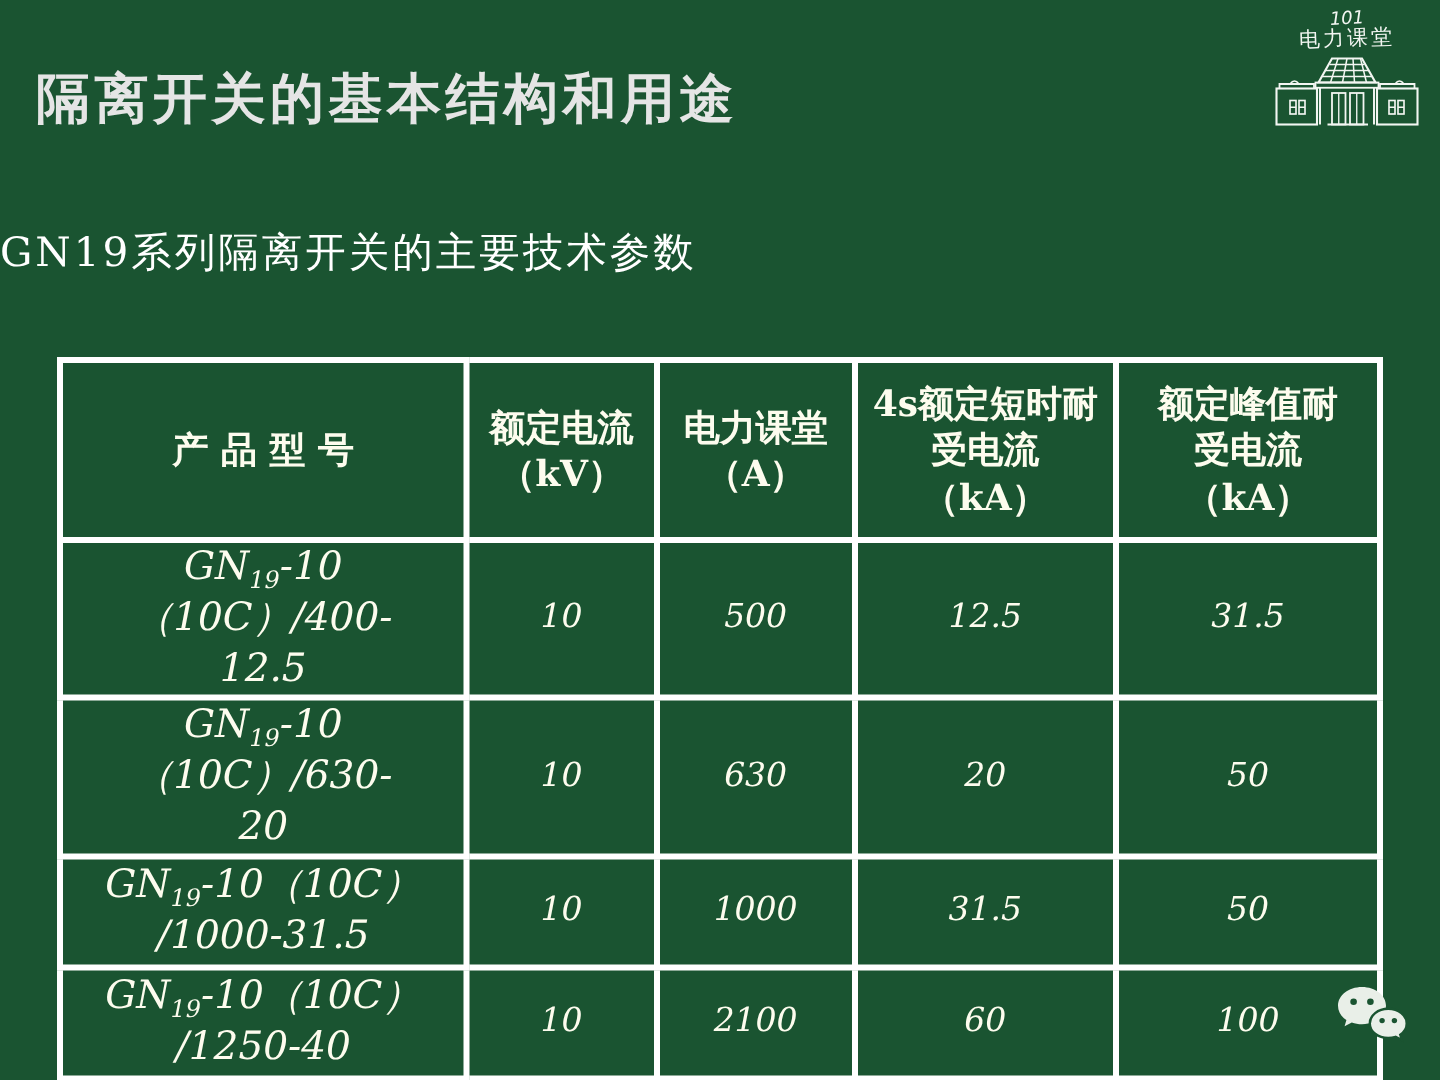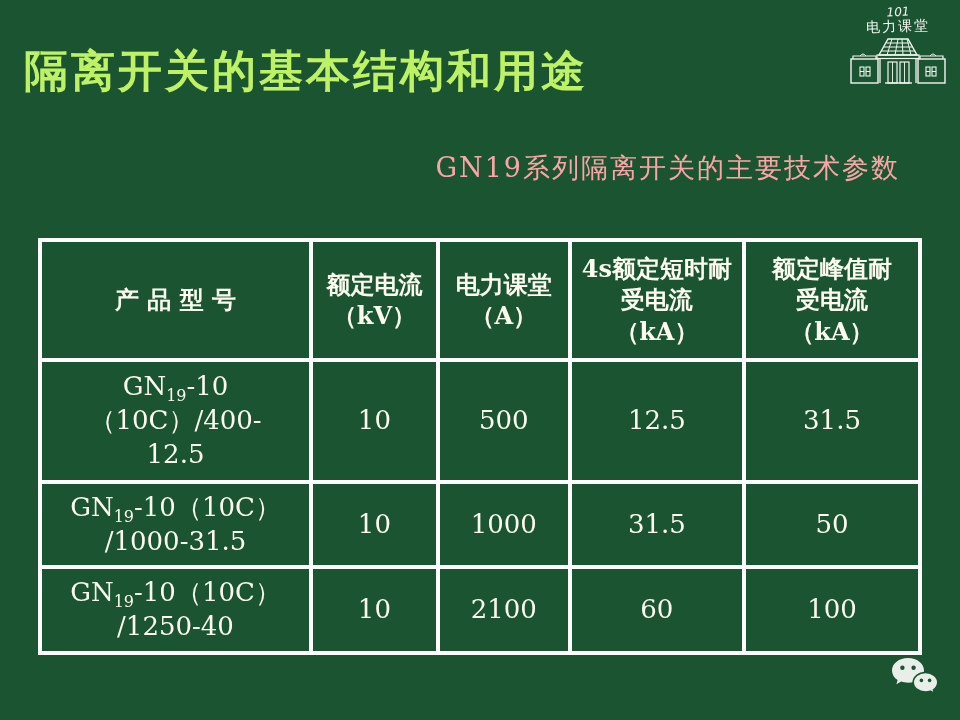--- a/index.html
+++ b/index.html
@@ -13,23 +13,23 @@
     position: relative;
   }
   .slide {
     position: absolute; inset: 0;
   }
   .page-title {
     position: absolute;
     left: 24px; top: 42px;
     font-family: "DejaVu Serif", "Liberation Serif", serif;
     font-weight: bold;
-    font-size: 44px;
+    font-size: 36px;
     letter-spacing: 3px;
-    color: #bef264;
+    color: #e5e5e5;
     white-space: nowrap;
   }
   
   .brand {
     position: absolute;
     top: 6px; right: 12px;
     width: 100px;
     text-align: center;
     color: #f3f6f2;
   }
@@ -43,22 +43,22 @@
     font-size: 14px;
     letter-spacing: 2px;
     line-height: 17px;
     transform: rotate(-2deg);
   }
   .brand svg { display: block; margin: 1px auto 0; }
 
   .table-title {
     position: absolute;
     top: 150px; left: 0; right: 60px;
-    text-align: right;
-    color: #fca5a5;
+    text-align: left;
+    color: #ffffff;
     font-family: "DejaVu Serif", "Liberation Serif", serif;
     font-size: 27px;
     letter-spacing: 2px;
     white-space: nowrap;
   }
 
   table.params {
     position: absolute;
     left: 38px; top: 238px;
     width: 884px; height: 417px;
@@ -69,23 +69,23 @@
     border: 4px solid #ffffff;
     color: #fdfcee;
     text-align: center;
     vertical-align: middle;
     font-family: "DejaVu Serif", "Liberation Serif", serif;
     white-space: pre-line;
     padding: 0 4px;
     line-height: 1.3;
   }
   table.params thead tr { height: 120px; }
-  table.params tbody tr { height: 74px; }
+  table.params tbody tr { height: 74px; font-style: italic; }
   table.params th { font-weight: bold; font-size: 24px; }
-  table.params td { font-size: 26px; font-weight: normal; }
+  table.params td { font-size: 22px; font-weight: normal; }
   table.params td.model-cell { font-size: 26px; }
   table.params sub { font-size: 16px; line-height: 0; }
 
   .footer {
     position: absolute;
     right: 22px; bottom: 18px;
     display: flex;
     align-items: center;
     gap: 9px;
   }
@@ -162,20 +162,28 @@
         </tr>
       </thead>
     <tbody>
         <tr>
           <td class="model-cell">GN<sub>19</sub>-10（10C）/400-
 12.5</td>
           <td>10</td>
           <td>500</td>
           <td>12.5</td>
           <td>31.5</td>
+        </tr>
+        <tr>
+          <td class="model-cell">GN<sub>19</sub>-10（10C）/630-
+20</td>
+          <td>10</td>
+          <td>630</td>
+          <td>20</td>
+          <td>50</td>
         </tr>
         <tr>
           <td class="model-cell">GN<sub>19</sub>-10（10C）
 /1000-31.5</td>
           <td>10</td>
           <td>1000</td>
           <td>31.5</td>
           <td>50</td>
         </tr>
         <tr>

